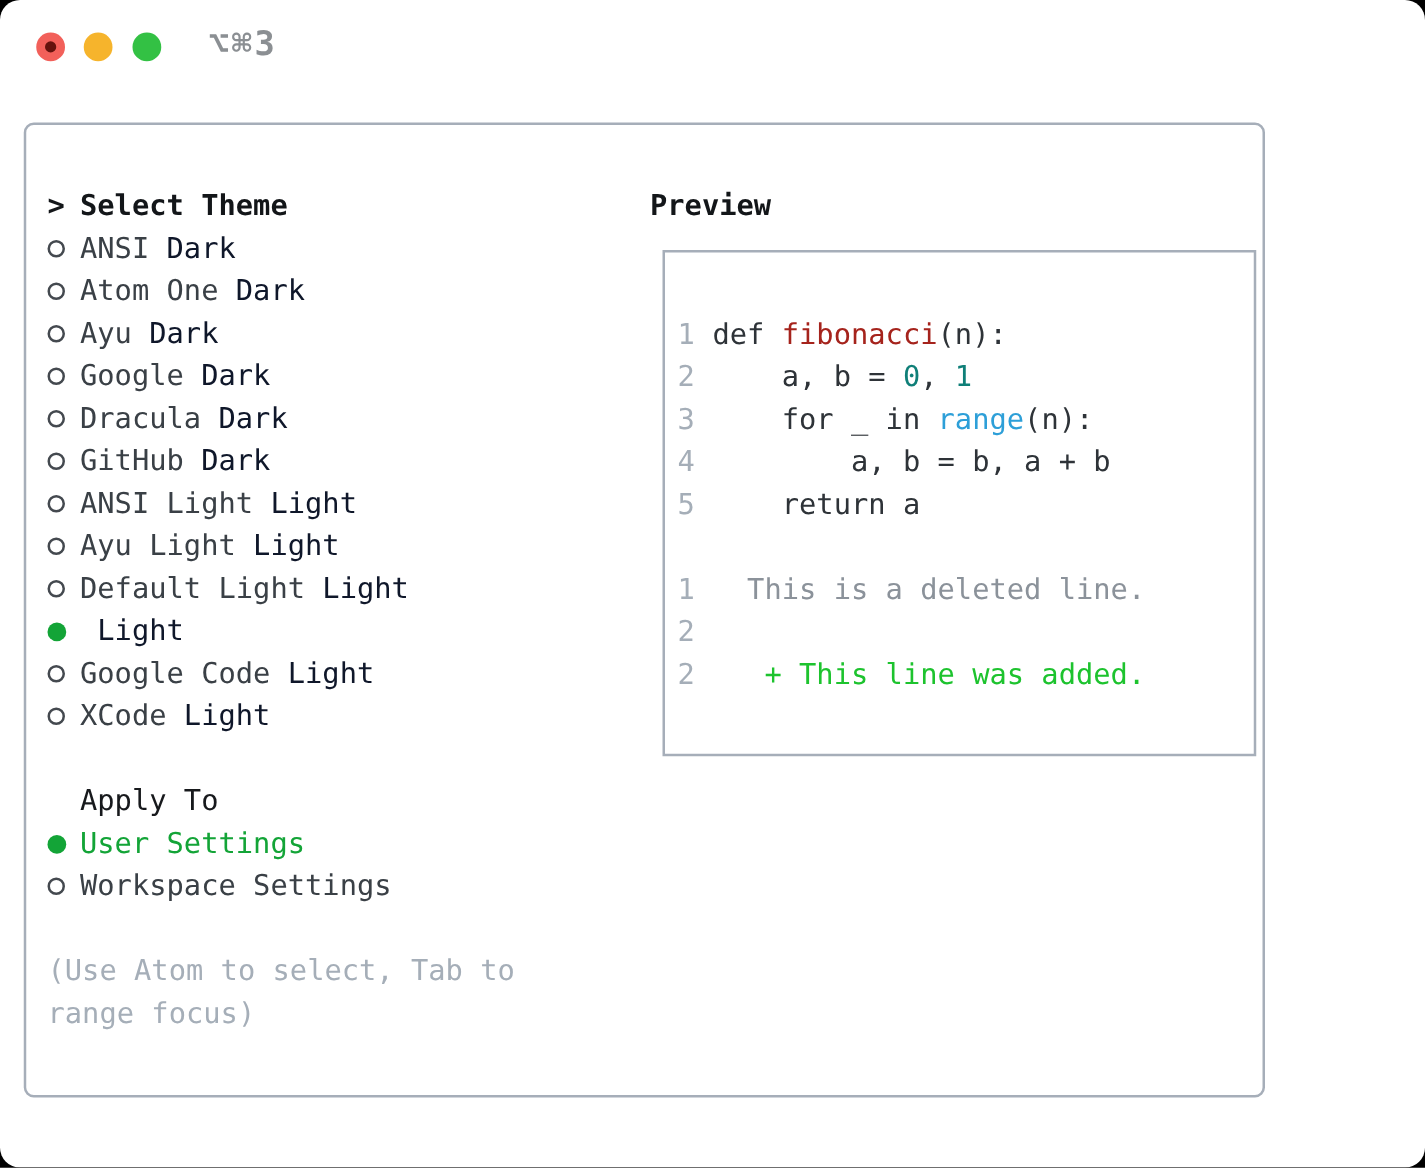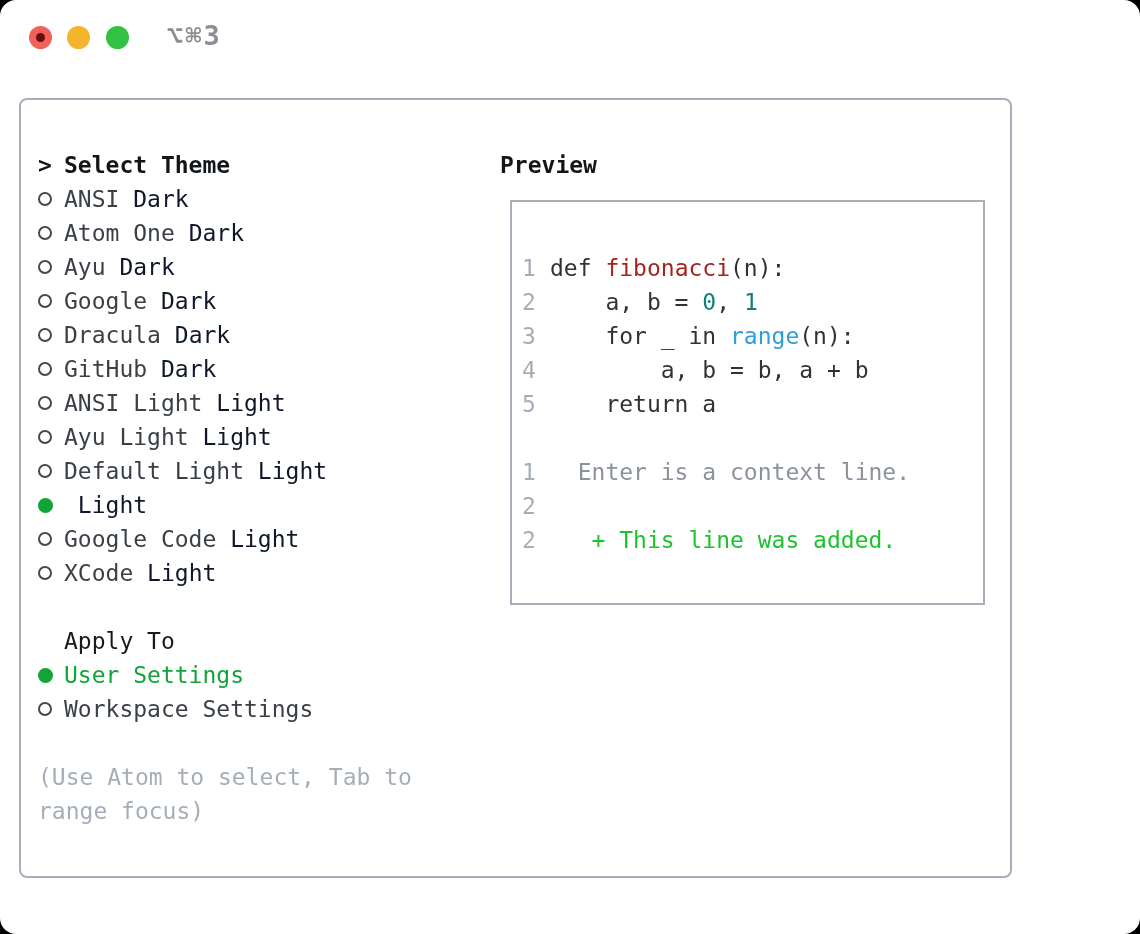--- a/index.html
+++ b/index.html
@@ -24,21 +24,21 @@
   .header-label{color:#131619;font-weight:bold;}
   .bullet{width:14px;height:14px;border:2.5px solid #44494f;border-radius:50%;box-sizing:border-box;}
   .bullet.selected{width:15px;height:15px;border:none;background:#13a437;}
   .tname{color:#3a4046;}
   .tname.selected{color:#13a437;}
   .tvariant{color:#0f172a;}
   .spacer{height:34px;}
   .apply-title{color:#17191c;margin-left:26px;}
   .hint-line{color:#a5aeb8;}
   
-  .right-col{position:absolute;left:479px;top:48px;}
+  .right-col{position:absolute;left:499px;top:48px;}
   .preview-header{display:flex;align-items:center;height:34px;font-size:23px;font-weight:bold;color:#131619;}
   .preview-box{margin-top:18px;margin-left:10px;width:475px;height:405px;box-sizing:border-box;
     border:2px solid #a6aeb9;background:#fff;padding:49px 0 0 10px;overflow:hidden;}
   .pline{display:flex;align-items:center;height:34px;white-space:pre;font-size:23px;}
   .lnum{display:inline-block;width:28px;flex:none;color:#a5aeb8;}
   .tk-code{color:#2e3338;}
   .tk-func{color:#a5231c;}
   .tk-num{color:#0f7f78;}
   .tk-builtin{color:#2d9fd8;}
   .tk-ctx{color:#8b929a;}
@@ -96,20 +96,20 @@
 
     <div class="right-col">
       <div class="preview-header">Preview</div>
       <div class="preview-box" id="preview-box">
           <div class="pline"><span class="lnum">1</span><span class="tk-code">def </span><span class="tk-func">fibonacci</span><span class="tk-code">(n):</span></div>
           <div class="pline"><span class="lnum">2</span><span class="tk-code">    a, b = </span><span class="tk-num">0</span><span class="tk-code">, </span><span class="tk-num">1</span></div>
           <div class="pline"><span class="lnum">3</span><span class="tk-code">    for _ in </span><span class="tk-builtin">range</span><span class="tk-code">(n):</span></div>
           <div class="pline"><span class="lnum">4</span><span class="tk-code">        a, b = b, a + b</span></div>
           <div class="pline"><span class="lnum">5</span><span class="tk-code">    return a</span></div>
           <div class="pline"><span class="lnum"></span></div>
-          <div class="pline"><span class="lnum">1</span><span class="tk-ctx">  Enter is a context line.</span></div>
+          <div class="pline"><span class="lnum">1</span><span class="tk-ctx">  This is a deleted line.</span></div>
           <div class="pline"><span class="lnum">2</span></div>
           <div class="pline"><span class="lnum">2</span><span class="tk-add">   + This line was added.</span></div>
         </div>
     </div>
 
   </div>
 </div>
 
 </body></html>

